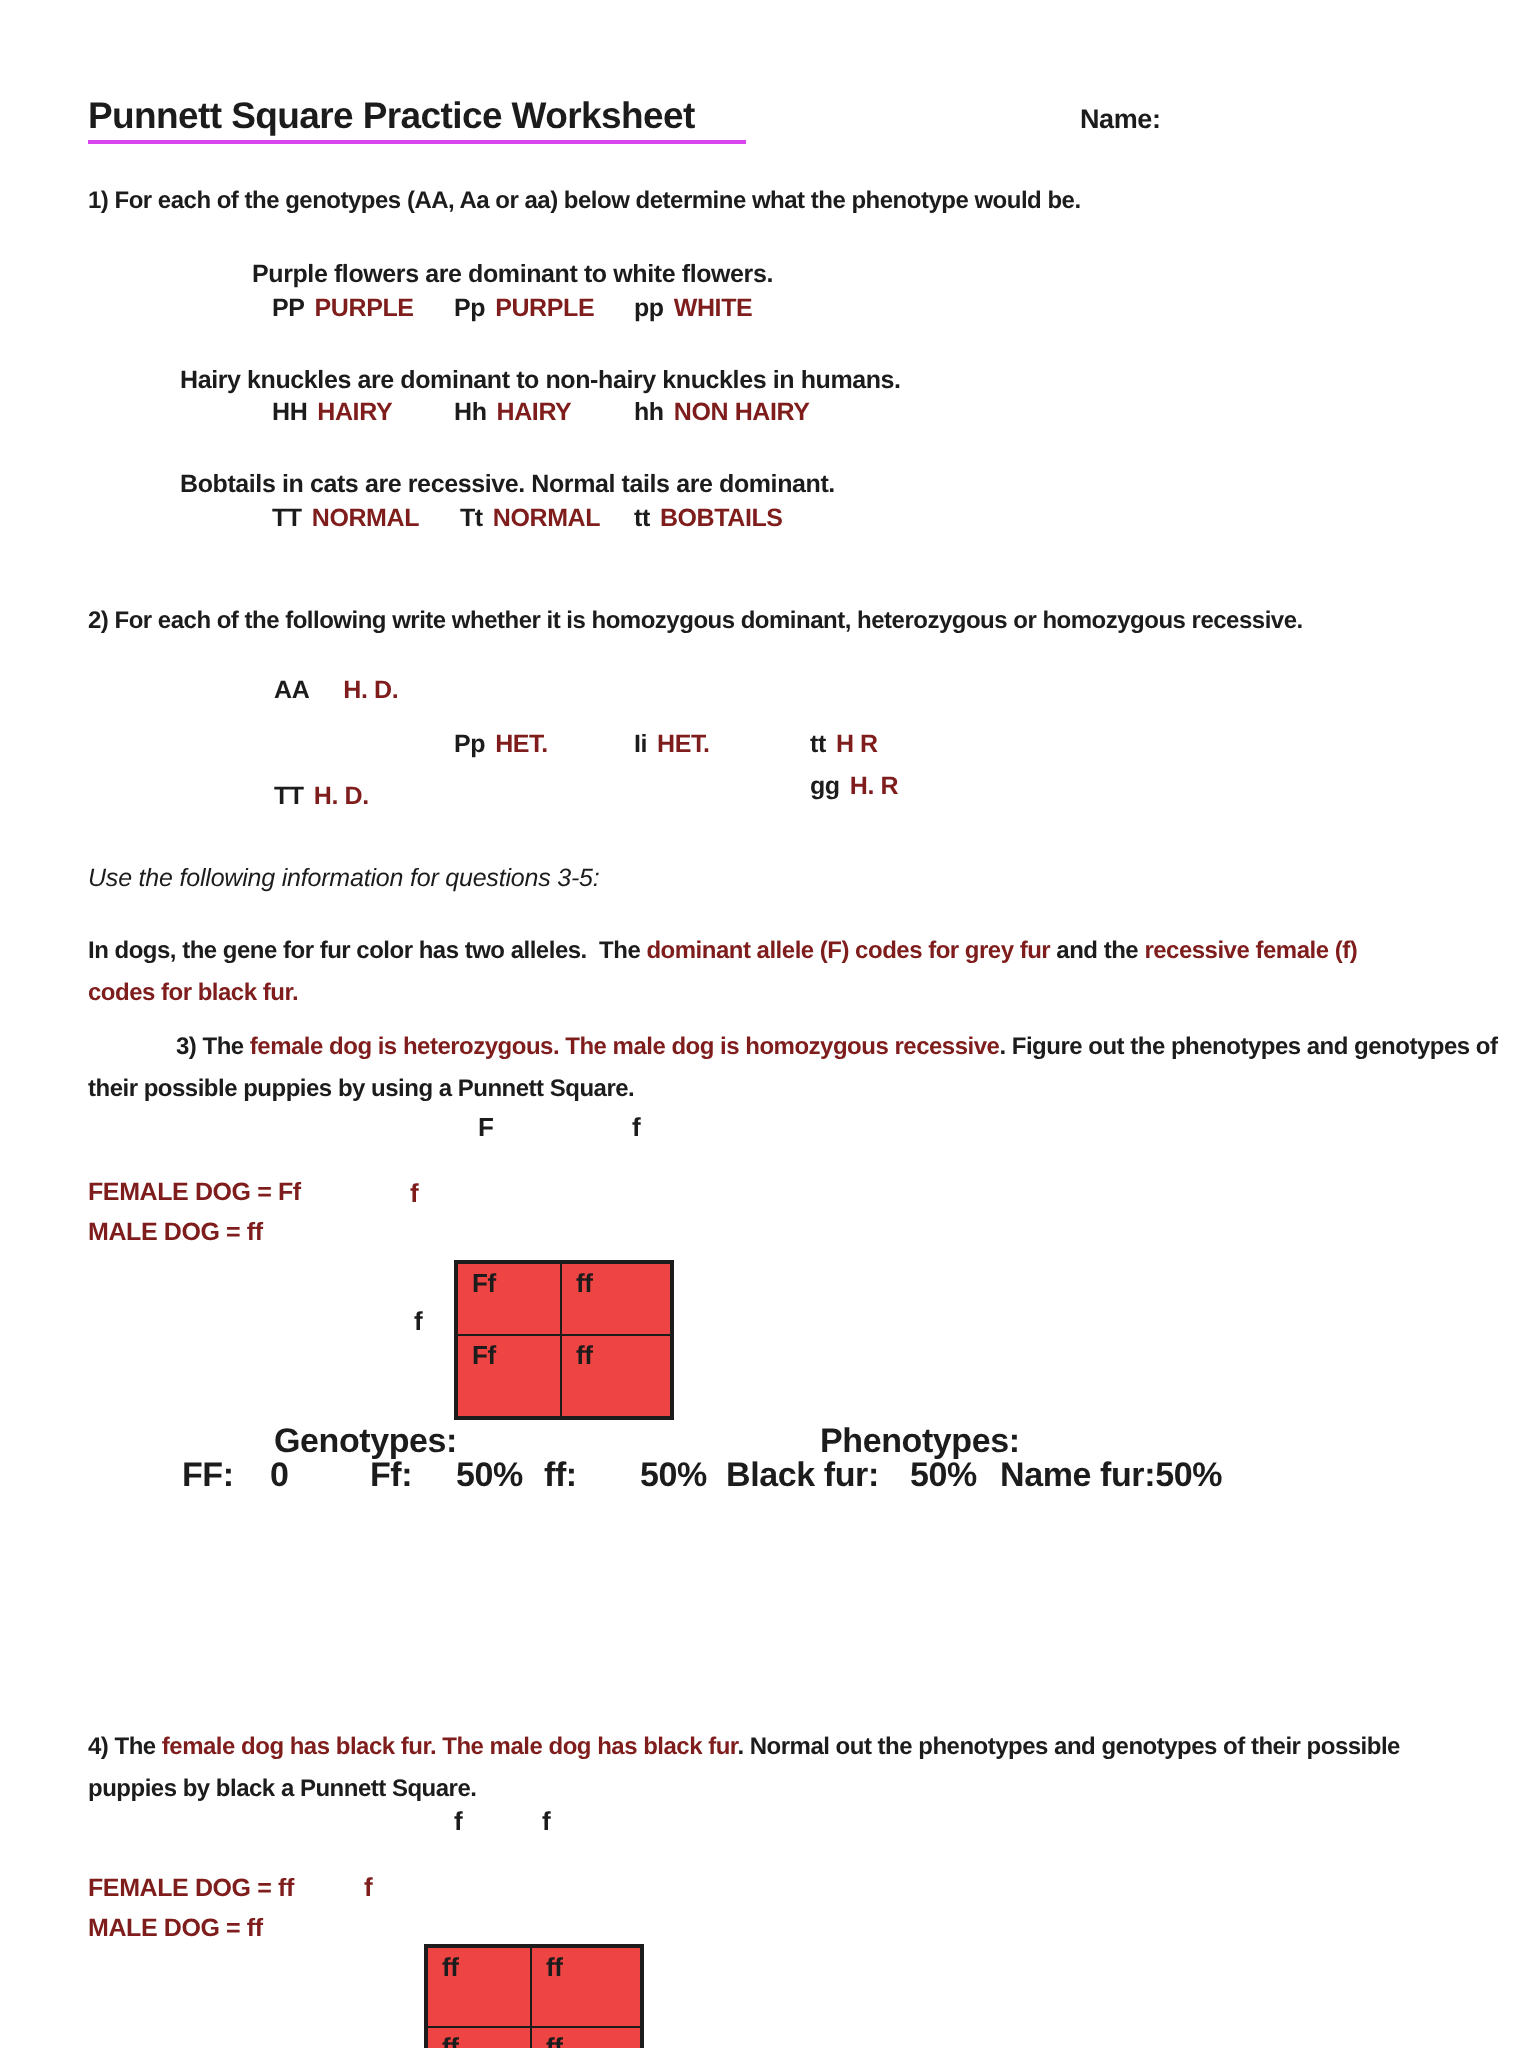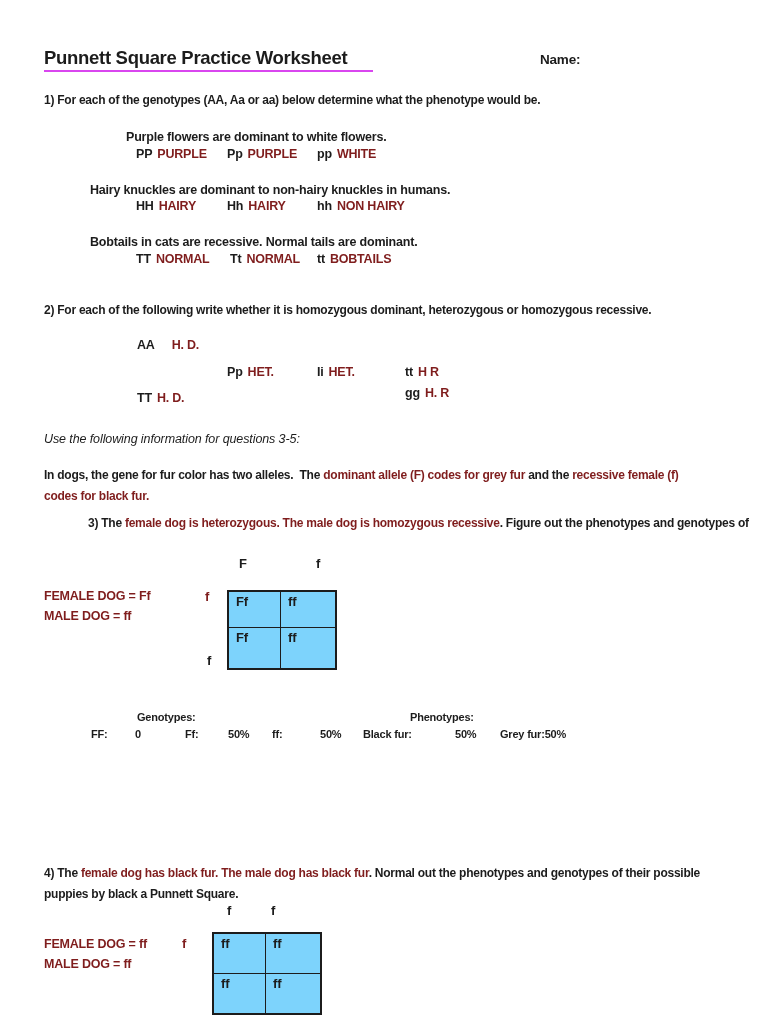--- a/index.html
+++ b/index.html
@@ -14,28 +14,29 @@
   .red{color:#7f1d1d;}
   .title{
     font-size:18.5px;font-weight:bold;letter-spacing:-0.3px;
     border-bottom:2px solid #d946ef;padding:0 26px 1px 0;display:inline-block;
   }
   .name{font-size:13.5px;font-weight:bold;letter-spacing:-0.2px;}
   .note{font-size:12.5px;font-style:italic;letter-spacing:-0.1px;}
   .sqhead{font-size:13px;font-weight:bold;}
   .rowlab{font-size:13px;font-weight:bold;}
   .psquare{
-    position:absolute;border:2px solid #1c1c1c;display:grid;background:#7dd3fc;
+    position:absolute;border:2px solid #1c1c1c;display:grid;background:#ef4444;
     box-sizing:border-box;
+    margin-top:40px;
   }
   .psquare .cell{padding:2px 0 0 7px;font-size:13px;font-weight:bold;letter-spacing:-0.2px;}
   .cell-tl{border-right:1.5px solid #1c1c1c;border-bottom:1.5px solid #1c1c1c;}
   .cell-tr{border-bottom:1.5px solid #1c1c1c;}
   .cell-bl{border-right:1.5px solid #1c1c1c;}
-  .res{font-size:11px;font-weight:bold;letter-spacing:-0.2px;white-space:pre;}
+  .res{font-size:17px;font-weight:bold;letter-spacing:-0.2px;white-space:pre;}
 </style>
 </head>
 <body>
 
 <div class="page">
 
   <div class="abs" style="left:44px;top:47px;">
     <span class="title">Punnett Square Practice Worksheet</span>
   </div>
   <span class="abs name" style="left:540px;top:52px;">Name:</span>
@@ -95,20 +96,21 @@
   <div class="abs pair" style="left:137px;top:391px;">
     <span>TT</span><span class="red">H. D.</span>
   </div>
 
   <div class="abs note" style="left:44px;top:432px;">Use the following information for questions 3-5:</div>
 
   <div class="abs line" style="left:44px;top:468px;"><span>In dogs, the gene for fur color has two alleles.  The </span><span class="red">dominant allele (F) codes for grey fur</span><span> and the </span><span class="red">recessive female (f)</span></div>
   <div class="abs line red" style="left:44px;top:489px;">codes for black fur.</div>
 
   <div class="abs line" style="left:44px;top:516px;margin-left:44px;"><span>3) The </span><span class="red">female dog is heterozygous. The male dog is homozygous recessive</span><span>. Figure out the phenotypes and genotypes of</span></div>
+  <div class="abs line" style="left:44px;top:537px;">their possible puppies by using a Punnett Square.</div>
 
   <span class="abs sqhead" style="left:239px;top:556px;">F</span>
   <span class="abs sqhead" style="left:316px;top:556px;">f</span>
 
   <div class="abs pair red" style="left:44px;top:589px;">FEMALE DOG = Ff</div>
   <div class="abs pair red" style="left:44px;top:609px;">MALE DOG = ff</div>
 
   <span class="abs rowlab red" style="left:205px;top:589px;">f</span>
   <span class="abs rowlab" style="left:207px;top:653px;">f</span>
 
@@ -123,21 +125,21 @@
   <span class="abs res" style="left:410px;top:711px;">Phenotypes:</span>
 
   <span class="abs res" style="left:91px;top:728px;">FF:</span>
   <span class="abs res" style="left:135px;top:728px;">0</span>
   <span class="abs res" style="left:185px;top:728px;">Ff:</span>
   <span class="abs res" style="left:228px;top:728px;">50%</span>
   <span class="abs res" style="left:272px;top:728px;">ff:</span>
   <span class="abs res" style="left:320px;top:728px;">50%</span>
   <span class="abs res" style="left:363px;top:728px;">Black fur:</span>
   <span class="abs res" style="left:455px;top:728px;">50%</span>
-  <span class="abs res" style="left:500px;top:728px;"><span>Grey fur:</span><span>50%</span></span>
+  <span class="abs res" style="left:500px;top:728px;"><span>Name fur:</span><span>50%</span></span>
 
   <div class="abs line" style="left:44px;top:866px;"><span>4) The </span><span class="red">female dog has black fur. The male dog has black fur</span><span>. Normal out the phenotypes and genotypes of their possible</span></div>
   <div class="abs line" style="left:44px;top:887px;">puppies by black a Punnett Square.</div>
 
   <span class="abs sqhead" style="left:227px;top:903px;">f</span>
   <span class="abs sqhead" style="left:271px;top:903px;">f</span>
 
   <div class="abs pair red" style="left:44px;top:937px;">FEMALE DOG = ff</div>
   <div class="abs pair red" style="left:44px;top:957px;">MALE DOG = ff</div>
 

